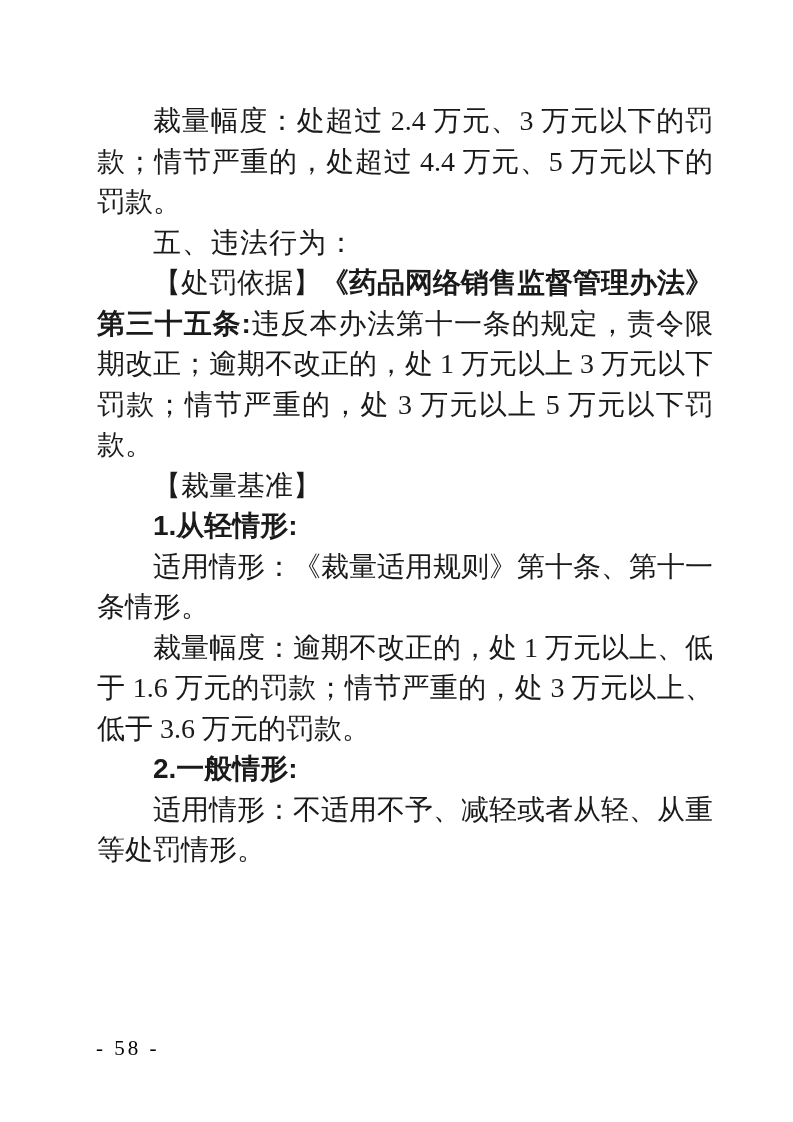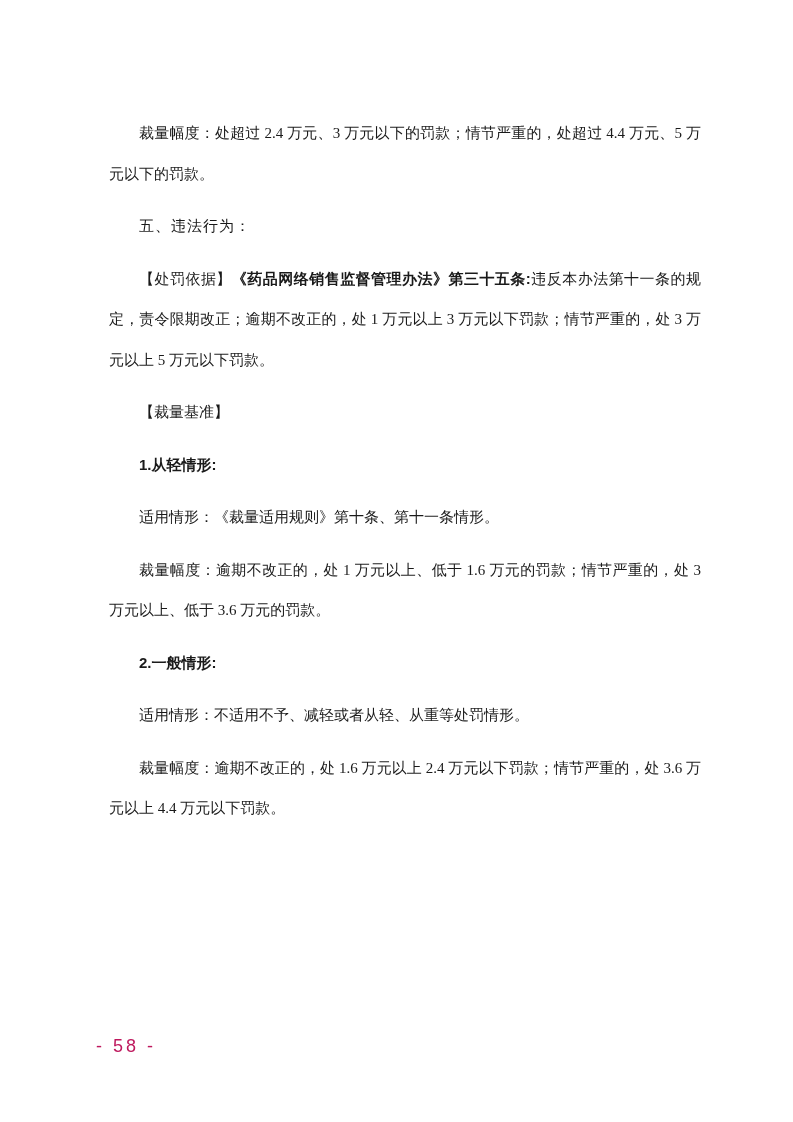--- a/index.html
+++ b/index.html
@@ -16,22 +16,22 @@
     font-family: "Liberation Serif", "DejaVu Serif", serif;
     color: #1a1a1a;
   }
   .content {
     position: absolute;
     left: 97px;
     top: 101px;
     width: 616px;
   }
   .p {
-    margin: 12px;
-    font-size: 15px;
+    margin: 0;
+    font-size: 28px;
     line-height: 40.5px;
     text-align: justify;
     text-justify: inter-ideograph;
     word-break: break-all;
   }
   .indent {
     text-indent: 2em;
   }
   .heading {
     font-family: "Liberation Sans", "DejaVu Sans", sans-serif;
@@ -43,24 +43,24 @@
     font-weight: bold;
   }
   .seg-bold {
     font-weight: bold;
     font-family: "Liberation Sans", "DejaVu Sans", sans-serif;
   }
   .page-number {
     position: absolute;
     left: 96px;
     top: 1036px;
-    font-size: 18px;
+    font-size: 21px;
     letter-spacing: 3px;
-    color: #be185d;
-    font-family: Liberation Sans, sans-serif;
+    color: #000000;
+    font-family: Liberation Serif, serif;
   }
 </style>
 </head>
 <body>
 
 <div class="page">
   <div class="content">
 
     <p class="p indent">裁量幅度：处超过 2.4 万元、3 万元以下的罚款；情节严重的，处超过 4.4 万元、5 万元以下的罚款。</p>
 
@@ -75,18 +75,17 @@
     <p class="p indent subheading">1.从轻情形:</p>
 
     <p class="p indent">适用情形：《裁量适用规则》第十条、第十一条情形。</p>
 
     <p class="p indent">裁量幅度：逾期不改正的，处 1 万元以上、低于 1.6 万元的罚款；情节严重的，处 3 万元以上、低于 3.6 万元的罚款。</p>
 
     <p class="p indent subheading">2.一般情形:</p>
 
     <p class="p indent">适用情形：不适用不予、减轻或者从轻、从重等处罚情形。</p>
 
-    <p class="p indent">裁量幅度：逾期不改正的，处 1.6 万元以上 2.4 万元以下罚款；情节严重的，处 3.6 万元以上 4.4 万元以下罚款。</p>
 
   </div>
 
   <div class="page-number">- 58 -</div>
 </div>
 
 </body></html>

